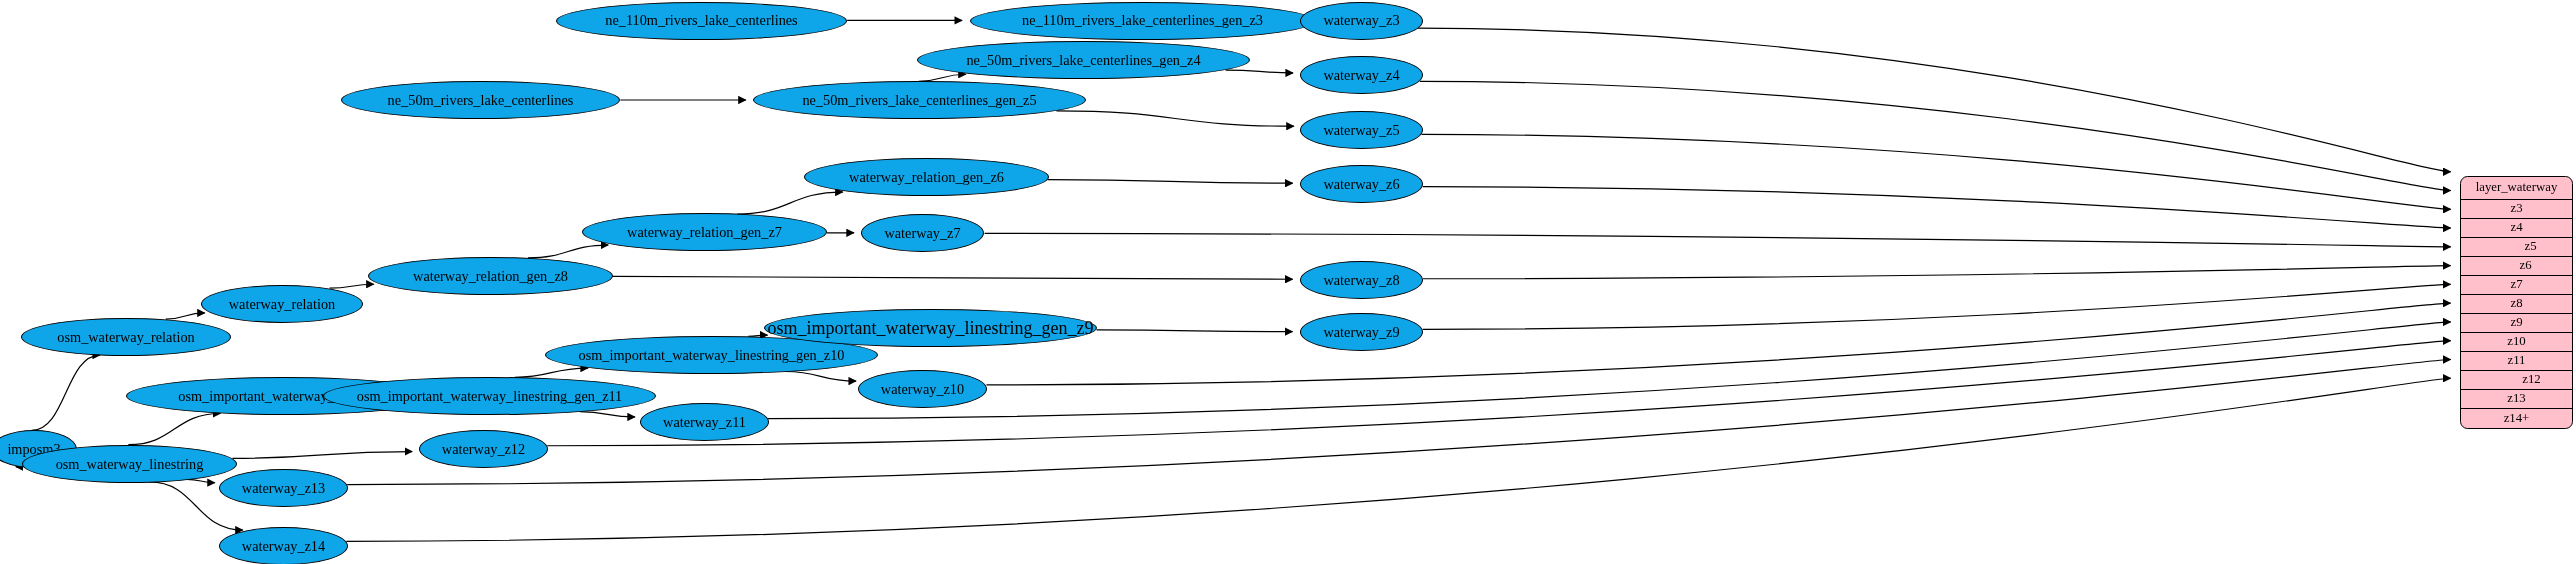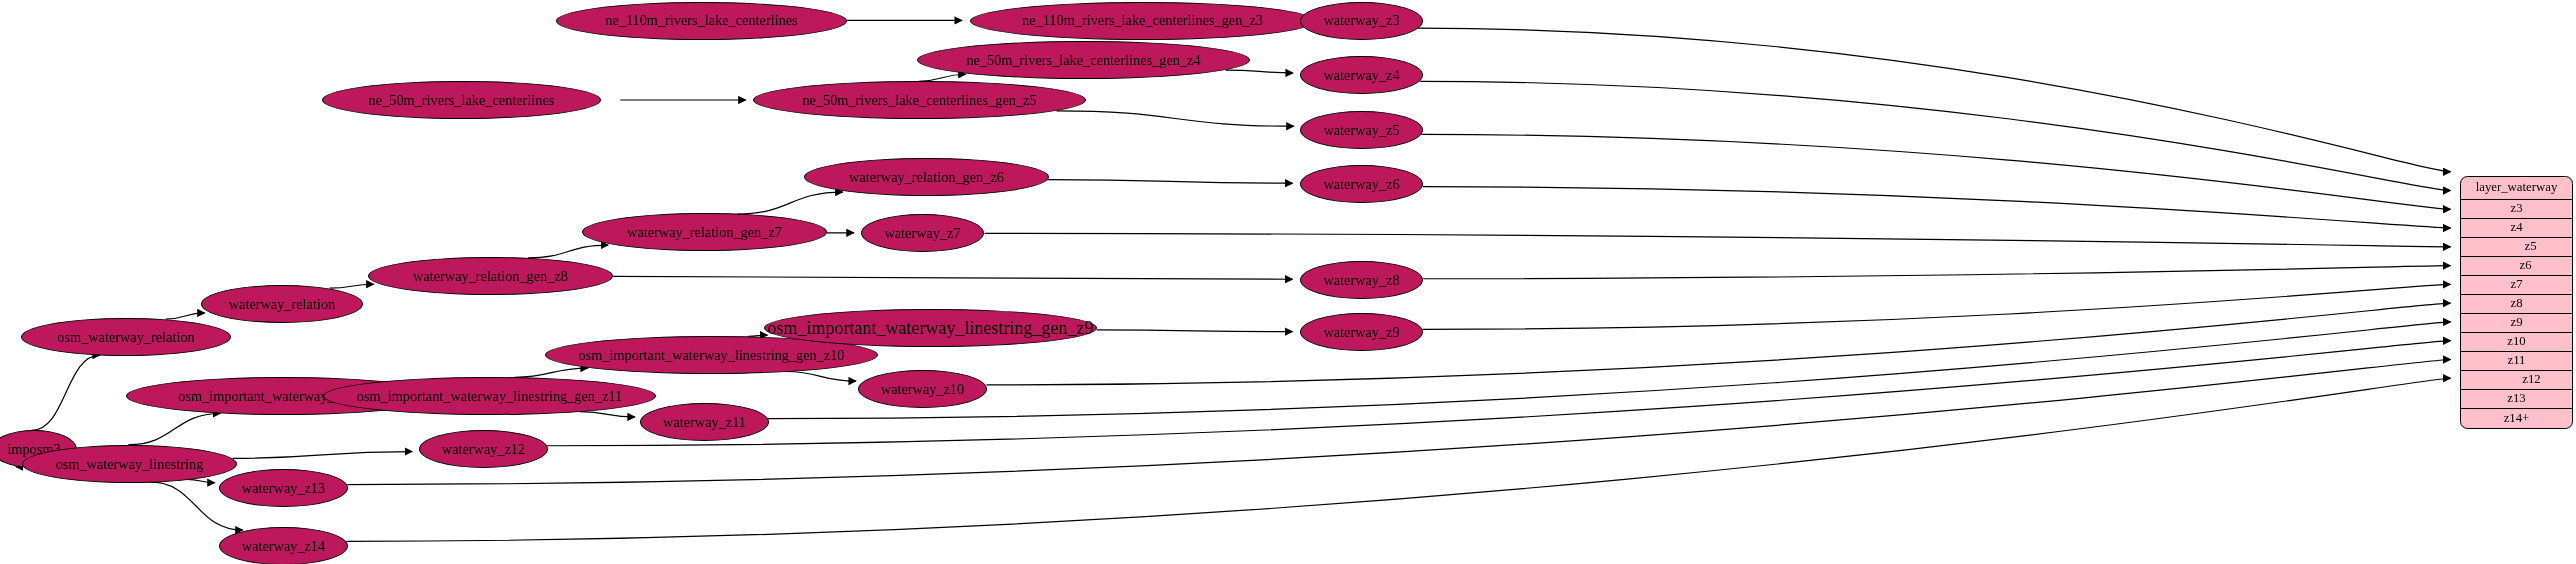--- a/index.html
+++ b/index.html
@@ -8,21 +8,21 @@
     width:2576px;height:565px;
     background:#ffffff;
     font-family:"Liberation Serif","DejaVu Serif",serif;
     overflow:hidden;
   }
   #edges{position:absolute;left:0;top:0;width:2576px;height:565px;}
   .node{
     position:absolute;
     display:flex;align-items:center;justify-content:center;
     border:1px solid #000000;
-    background:#be185d;
+    background:#0ea5e9;
     border-radius:50%;
     color:#000000;
     white-space:nowrap;
     box-sizing:border-box;
     text-align:center;
   }
   .node span{display:block;line-height:1;}
   .table{
     position:absolute;
     border:1px solid #000000;
@@ -119,21 +119,21 @@
       </div>
       <div class="node" style="left: 219px; top: 527px; width: 129px; height: 38px; font-size: 14.3px;">
         <span>waterway_z14</span>
       </div>
       <div class="node" style="left: 368px; top: 257px; width: 245px; height: 38px; font-size: 14.3px;">
         <span>waterway_relation_gen_z8</span>
       </div>
       <div class="node" style="left: 323px; top: 377px; width: 333px; height: 38px; font-size: 14.3px;">
         <span>osm_important_waterway_linestring_gen_z11</span>
       </div>
-      <div class="node" style="left: 322px; top: 81px; width: 279px; height: 38px; font-size: 14.3px;">
+      <div class="node" style="left: 341px; top: 81px; width: 279px; height: 38px; font-size: 14.3px;">
         <span>ne_50m_rivers_lake_centerlines</span>
       </div>
       <div class="node" style="left: 419px; top: 430px; width: 129px; height: 38px; font-size: 14.3px;">
         <span>waterway_z12</span>
       </div>
       <div class="node" style="left: 556px; top: 1.5px; width: 291px; height: 38px; font-size: 14.3px;">
         <span>ne_110m_rivers_lake_centerlines</span>
       </div>
       <div class="node" style="left: 582px; top: 213px; width: 245px; height: 38px; font-size: 14.3px;">
         <span>waterway_relation_gen_z7</span>

